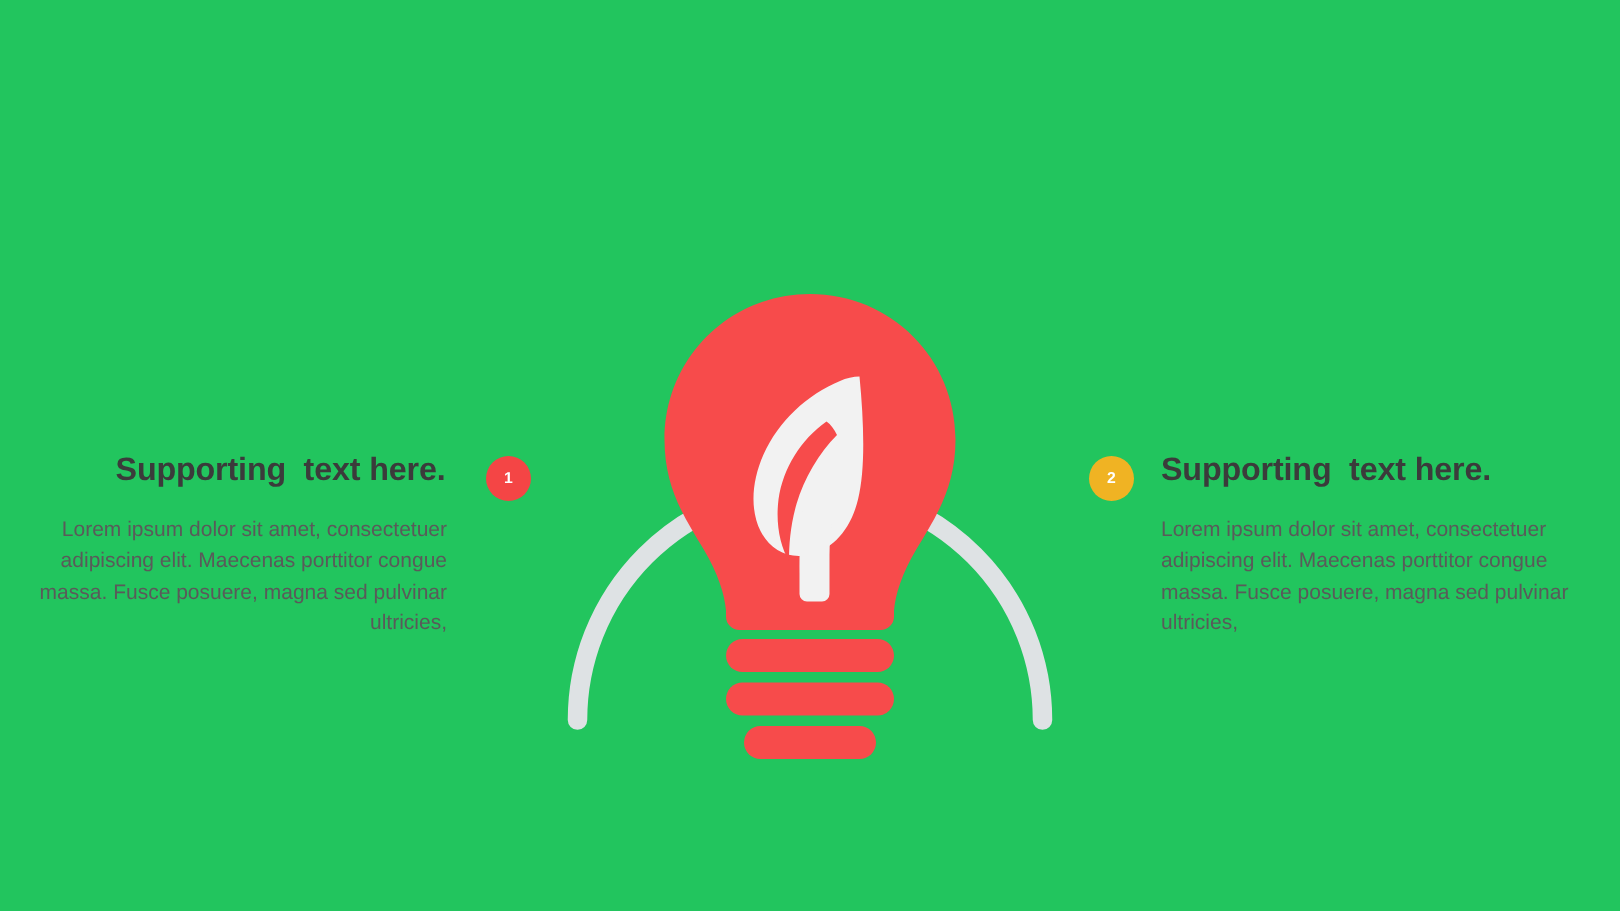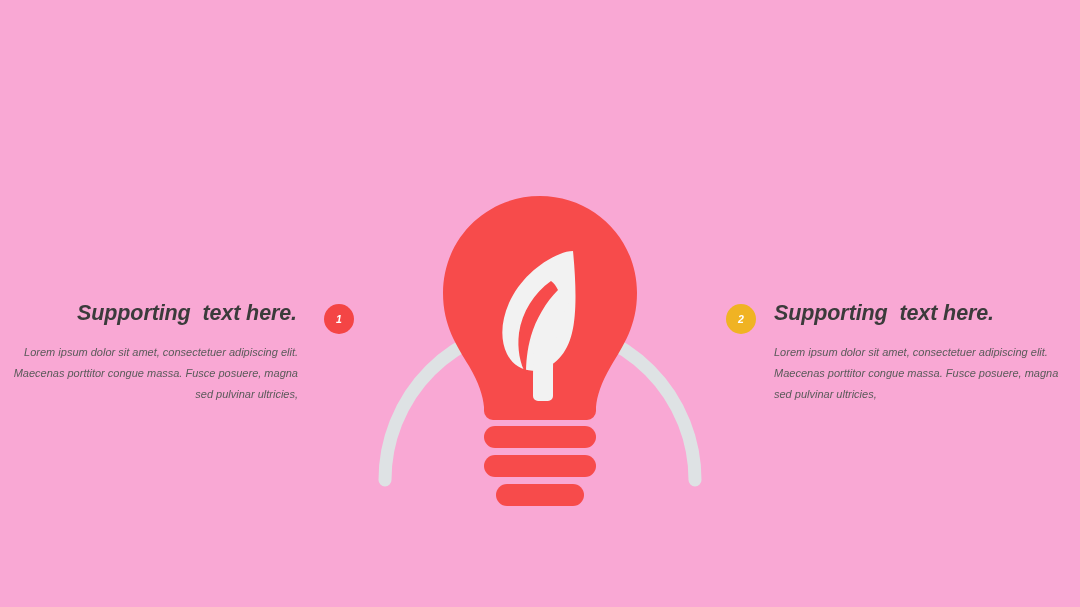--- a/index.html
+++ b/index.html
@@ -65,21 +65,21 @@
     white-space: pre;
   }
 
   #block-left .block-title {
     padding-right: 3px;
   }
 
   .block-body {
     margin: 0;
     margin-top: 16px;
-    font-size: 11px;
+    font-size: 14px;
     color: #5a5a5a;
     line-height: 20.8px;
   }
 
   #block-left .block-body {
     padding-right: 2px;
   }
 
   
   .badge {
@@ -102,21 +102,21 @@
   }
 
   #badge-2 {
     left: 726px;
     top: 304px;
   }
 </style>
 </head>
 <body>
 
-<div id="slide" style="background: #f9a8d4; font-style: italic;">
+<div id="slide" style="background: #22c55e;">
 
   <div id="center-graphic">
     <svg viewBox="0 0 440 400" xmlns="http://www.w3.org/2000/svg">
 
       <path d="M 65 350
                A 155 155 0 1 1 375 350" fill="none" stroke="#dee2e4" stroke-width="13" stroke-linecap="round"></path>
 
       <path d="M 220 66
                C 274 66 317 109 317 163
                C 317 196 303 216 291 236

